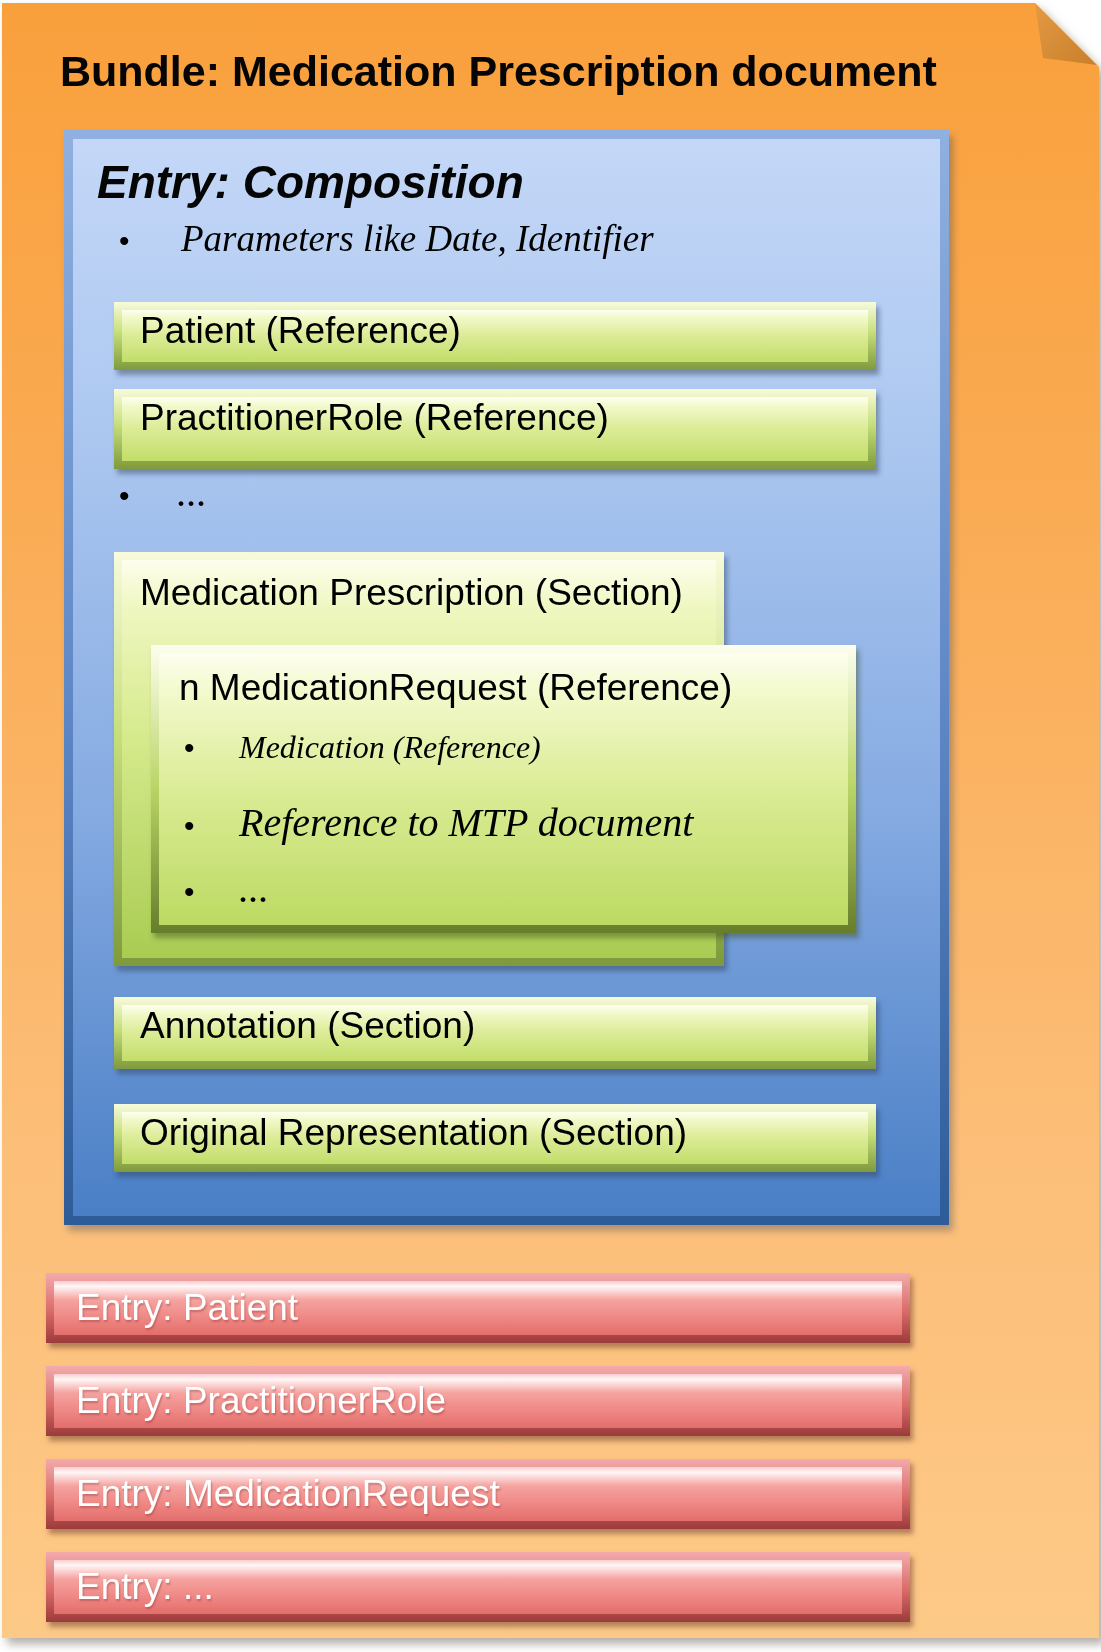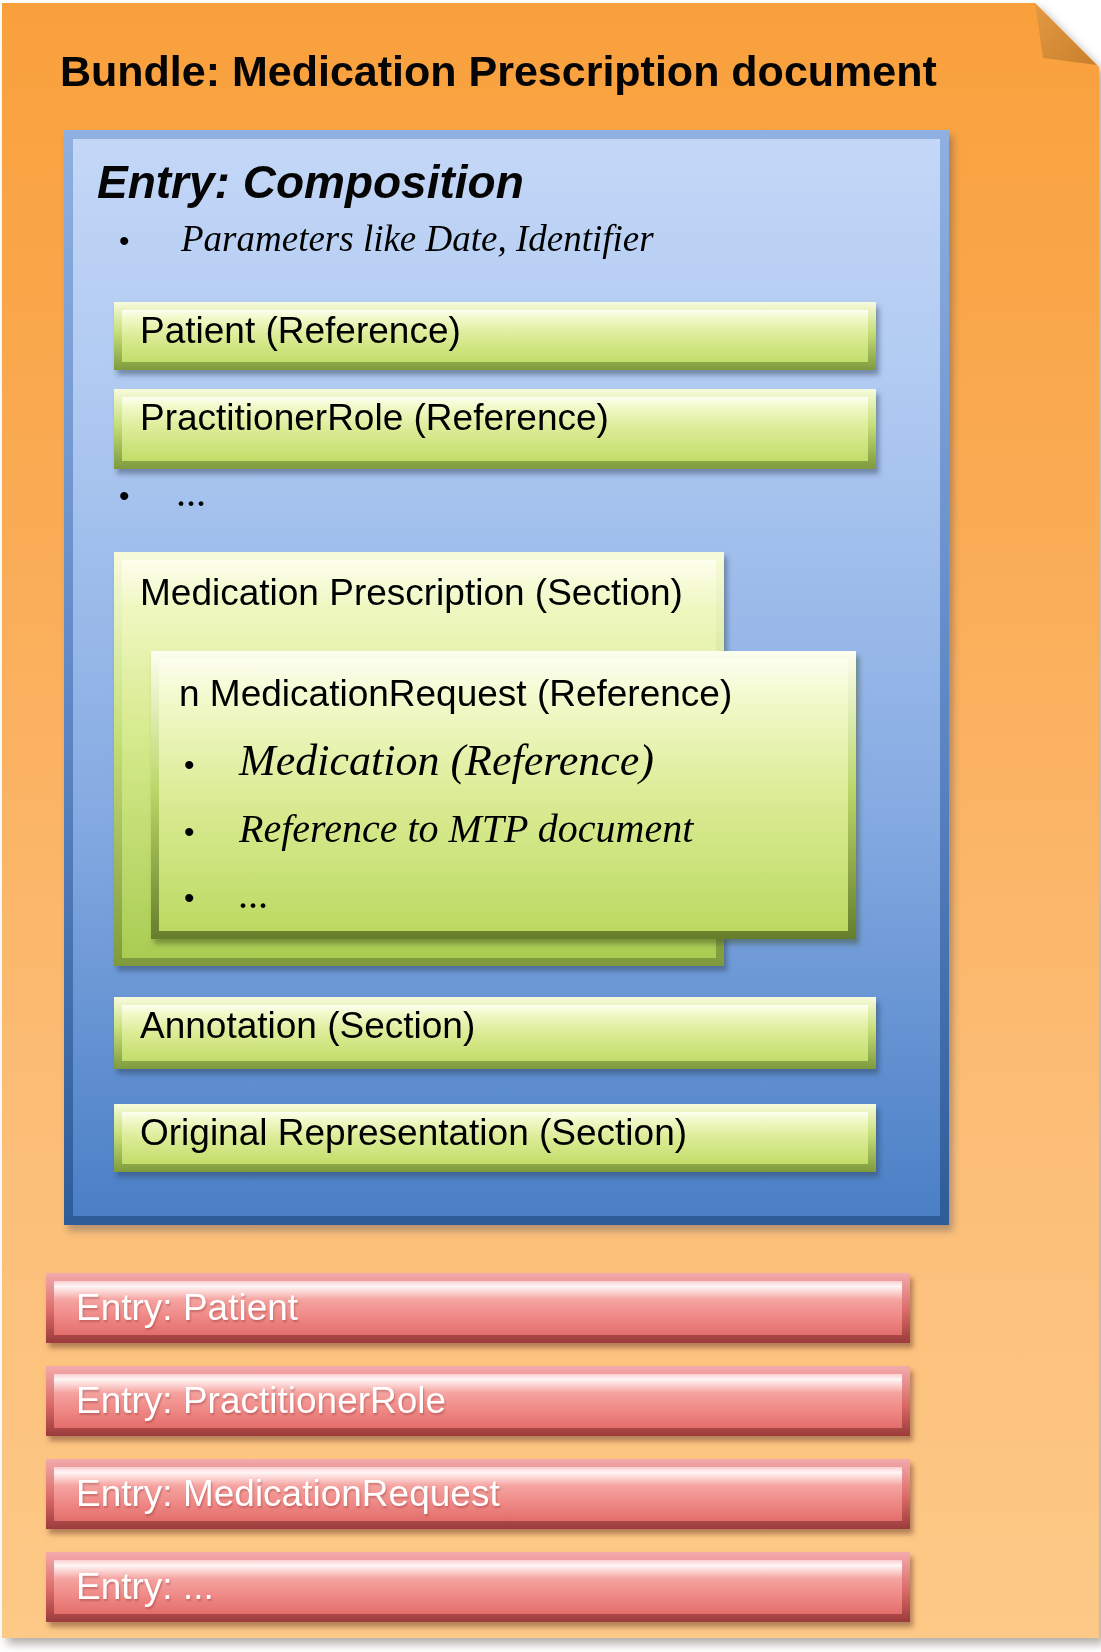--- a/index.html
+++ b/index.html
@@ -123,27 +123,27 @@
 
           <div class="brow" style="left:46px; top:330px;">
             <span class="dot" style="width:58px;">•</span>
             <span class="serif-i" style="font-size:40px;">...</span>
           </div>
 
           <div class="b3d green-ring green-lg" style="left:41px; top:413px; width:610px; height:414px;">
             <div class="inner">
               <div class="hdr">Medication Prescription (Section)</div>
 
-              <div class="b3d green-nest" style="left:29px; top:91px; width:705px; height:288px;">
+              <div class="b3d green-nest" style="left:29px; top:85px; width:705px; height:288px;">
                 <div class="inner">
                   <div class="hdr" style="left:20px; top:14px;">n MedicationRequest (Reference)</div>
 
                   <div class="brow" style="left:25px; top:76px;">
                     <span class="dot" style="width:55px;">•</span>
-                    <span class="serif-i" style="font-size:44px;">Medication (Reference)</span>
+                    <span class="serif-i" style="font-size:32px;">Medication (Reference)</span>
                   </div>
                   <div class="brow" style="left:25px; top:146px;">
                     <span class="dot" style="width:55px;">•</span>
                     <span class="serif-i" style="font-size:40px;">Reference to MTP document</span>
                   </div>
                   <div class="brow" style="left:25px; top:212px;">
                     <span class="dot" style="width:55px;">•</span>
                     <span class="serif-i" style="font-size:40px;">...</span>
                   </div>
                 </div>

